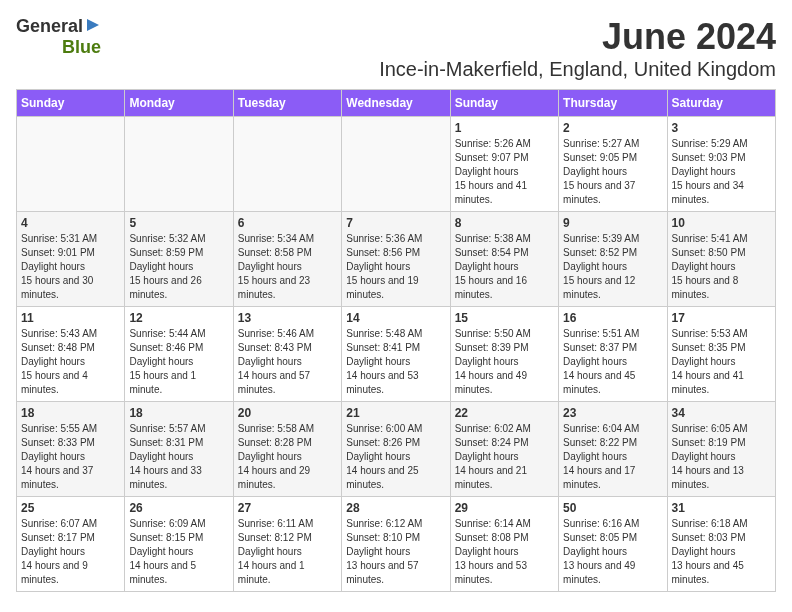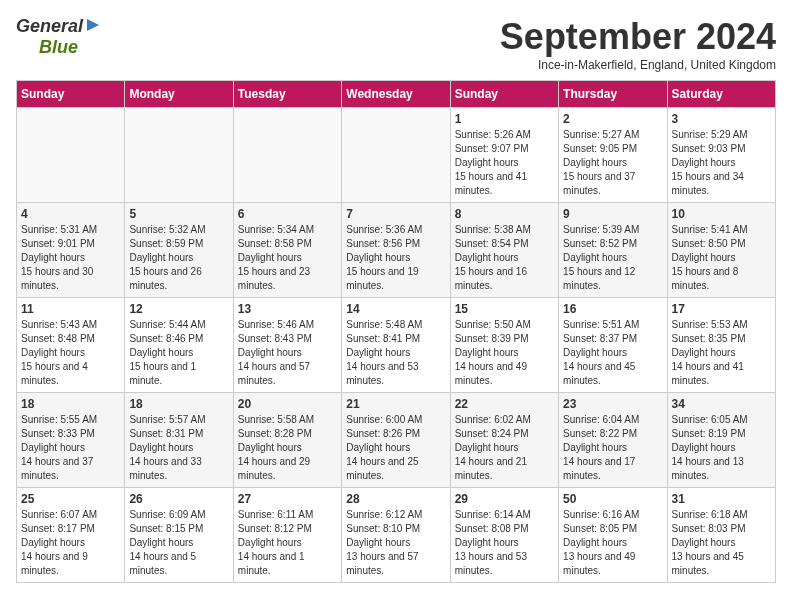--- a/index.html
+++ b/index.html
@@ -12,47 +12,46 @@
     }
     .header-section {
       display: flex;
       align-items: flex-start;
       justify-content: space-between;
       margin-bottom: 8px;
     }
     .logo {
       display: flex;
       flex-direction: column;
-      align-items: center;
-      font-style: italic;
+      align-items: flex-end;
     }
     .logo-line {
       display: flex;
       align-items: center;
     }
     .title-section {
       text-align: right;
     }
     .main-title {
       font-size: 36px;
       font-weight: bold;
       color: #333;
     }
     .sub-title {
-      font-size: 12px;
+      font-size: 20px;
       color: #333;
       font-weight: normal;
     }
     .calendar {
       width: 100%;
       border-collapse: collapse;
       font-size: 11px;
     }
     .calendar th {
-      background-color: #be185d;
+      background-color: #8b5cf6;
       color: #fff;
       text-align: left;
       padding: 6px 4px;
       font-size: 12px;
       font-weight: bold;
       border: 1px solid #ccc;
     }
     .calendar td {
       border: 1px solid #ccc;
       vertical-align: top;
@@ -90,21 +89,21 @@
         <svg width="16" height="16" viewBox="0 0 16 16">
             <polygon points="2,2 14,8 2,14" fill="#3a7bbf"></polygon>
           </svg>
       </span>
     </div>
     <div>
       <span style="font-size:18px;font-weight:bold;color:#4d7c0f;">Blue</span>
     </div>
   </div>
   <div class="title-section">
-    <div class="main-title">September 2024</div>
+    <div class="main-title">June 2024</div>
     <div class="sub-title">Ince-in-Makerfield, England, United Kingdom</div>
   </div>
 </div>
 
 <table class="calendar">
   <thead>
     <tr id="calendar-headers">
         <th>Sunday</th>
         <th>Monday</th>
         <th>Tuesday</th>

